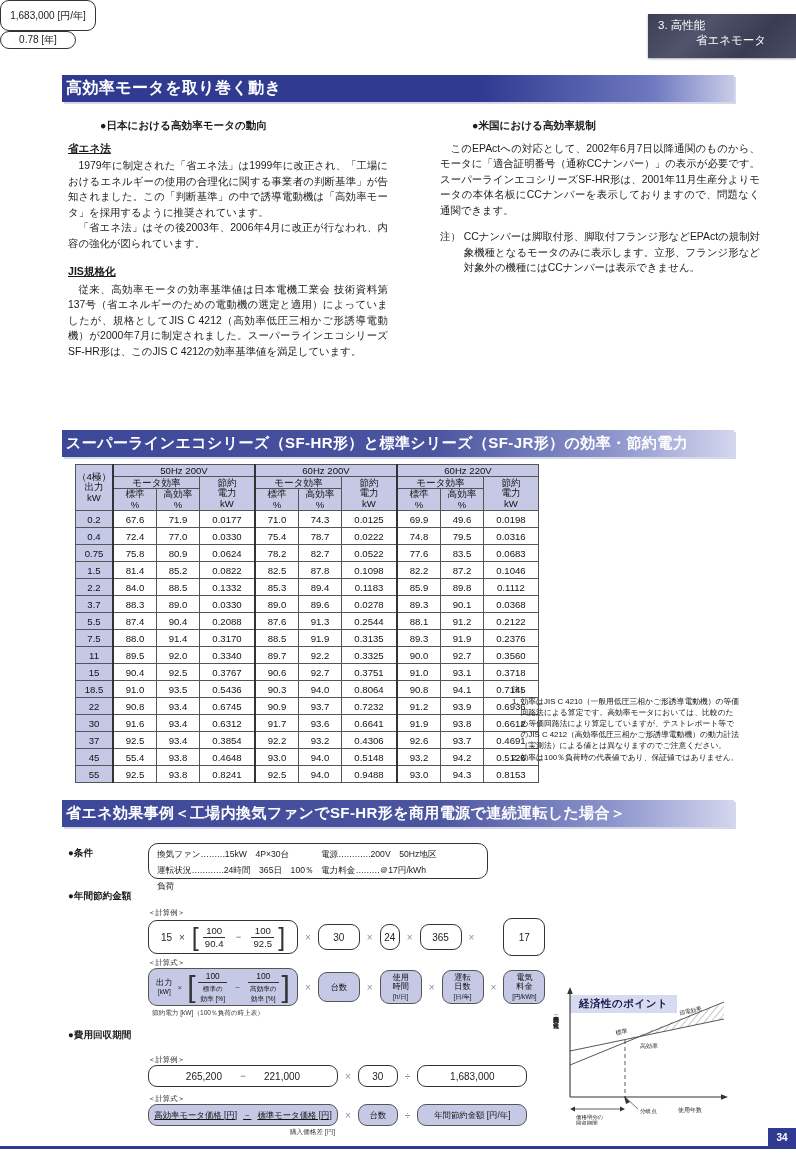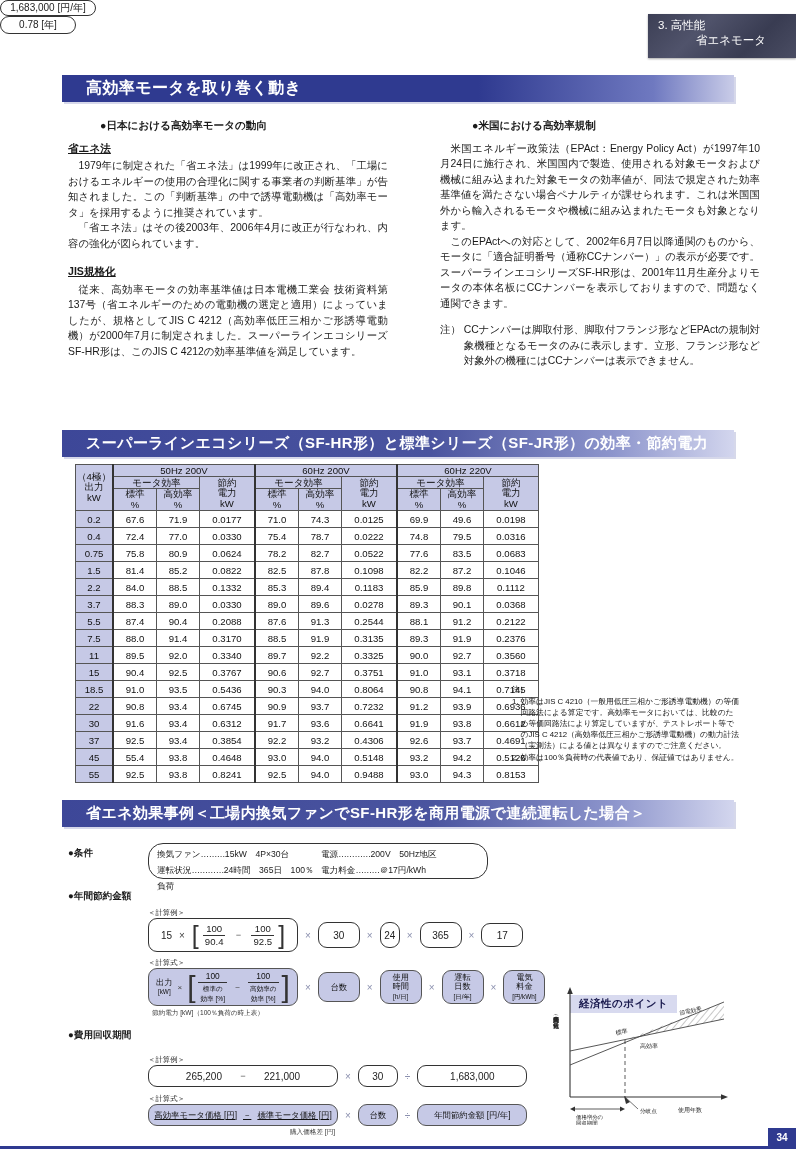--- a/index.html
+++ b/index.html
@@ -21,21 +21,21 @@
     font-size:11.5px;line-height:15px;
     box-shadow:0 1px 2px rgba(0,0,0,.35);
   }
   .corner-tab .l2{text-align:center;padding-left:18px;}
 
   
   .band{
     position:absolute;left:62px;width:672px;height:27px;
     background:linear-gradient(to right,#2f3a90 0%,#2f3a90 62%,#6f79c0 88%,#c9cce8 100%);
     color:#fff;font-size:16px;font-weight:bold;
-    display:flex;align-items:center;box-sizing:border-box;padding-left:24px;
+    display:flex;align-items:center;box-sizing:border-box;padding-left:4px;
     letter-spacing:.4px;
   }
   .band.shadow{box-shadow:2px 2px 0 #d6d8ea;}
   .band2{
     background:linear-gradient(to right,#3d4798 0%,#4a549f 55%,#8d95cc 82%,#d3d6ee 100%);
   }
 
   
   .col{position:absolute;width:320px;font-size:10.4px;line-height:15.5px;}
   .col .bullet{font-weight:bold;font-size:10.6px;margin-bottom:7px;margin-left:32px;}
@@ -64,21 +64,21 @@
 
   
   .tblnotes{position:absolute;left:512px;top:684px;width:228px;font-size:7.8px;line-height:11px;color:#111;}
   .tblnotes .nrow{display:flex;gap:2px;margin-top:1px;}
   .tblnotes .nn{white-space:nowrap;}
 
   
   .lbl{position:absolute;font-size:9.6px;font-weight:bold;}
   .cond-box{
     position:absolute;left:148px;top:843px;width:340px;height:36px;
-    border:1px solid #333;border-radius:15px;box-sizing:border-box;
+    border:1px solid #333;border-radius:10px;box-sizing:border-box;
     font-size:8.6px;line-height:16px;padding:2px 8px;
     display:flex;
   }
   .cond-col{flex:1;}
   .cond-col.r{padding-left:6px;}
   .dots{letter-spacing:-.5px;}
 
   .pill{
     border:1px solid #333;border-radius:9px;background:#fff;
     display:flex;align-items:center;justify-content:center;
@@ -141,21 +141,20 @@
     <div class="bullet">●日本における高効率モータの動向</div>
     <div class="sub">省エネ法</div>
     <p class="indent">1979年に制定された「省エネ法」は1999年に改正され、「工場におけるエネルギーの使用の合理化に関する事業者の判断基準」が告知されました。この「判断基準」の中で誘導電動機は「高効率モータ」を採用するように推奨されています。</p>
     <p class="indent">「省エネ法」はその後2003年、2006年4月に改正が行なわれ、内容の強化が図られています。</p>
     <div class="sub" style="margin-top:13px;">JIS規格化</div>
     <p class="indent">従来、高効率モータの効率基準値は日本電機工業会 技術資料第137号（省エネルギーのための電動機の選定と適用）によっていましたが、規格としてJIS C 4212（高効率低圧三相かご形誘導電動機）が2000年7月に制定されました。スーパーラインエコシリーズSF-HR形は、このJIS C 4212の効率基準値を満足しています。</p>
   </div>
 
   <div class="col" style="left:440px;top:118px;">
     <div class="bullet">●米国における高効率規制</div>
-    <p class="indent">米国エネルギー政策法（EPAct：Energy Policy Act）が1997年10月24日に施行され、米国国内で製造、使用される対象モータおよび機械に組み込まれた対象モータの効率値が、同法で規定された効率基準値を満たさない場合ペナルティが課せられます。これは米国国外から輸入されるモータや機械に組み込まれたモータも対象となります。</p>
     <p class="indent">このEPActへの対応として、2002年6月7日以降通関のものから、モータに「適合証明番号（通称CCナンバー）」の表示が必要です。スーパーラインエコシリーズSF-HR形は、2001年11月生産分よりモータの本体名板にCCナンバーを表示しておりますので、問題なく通関できます。</p>
     <div class="note-block">
       <span class="nlabel">注）</span>
       <span class="ntext">CCナンバーは脚取付形、脚取付フランジ形などEPActの規制対象機種となるモータのみに表示します。立形、フランジ形など対象外の機種にはCCナンバーは表示できません。</span>
     </div>
   </div>
 
   <div class="band band2 shadow" style="top:430px;font-size:15px;">スーパーラインエコシリーズ（SF-HR形）と標準シリーズ（SF-JR形）の効率・節約電力</div>
 
   <div class="tbl-wrap">
@@ -463,21 +462,21 @@
       <div>
         <span>電源</span><span class="dots">…………</span><span>200V　50Hz地区</span>
       </div>
       <div>
         <span>電力料金</span><span class="dots">………</span><span>＠17円/kWh</span>
       </div>
     </div>
   </div>
 
   <div class="lbl" style="left:68px;top:890px;">●年間節約金額</div>
-  <div class="pill" style="left:148px;top:884px;width:96px;height:16px;text-align:center;">1,683,000 [円/年]</div>
+  <div class="pill" style="left:148px;top:884px;width:96px;height:31px;text-align:center;">1,683,000 [円/年]</div>
 
   <div class="calc-label" style="left:148px;top:908px;">＜計算例＞</div>
   <div class="eqrow" style="left:148px;top:918px;">
     <div class="pill" style="width:150px;height:34px;gap:4px;">
       <span style="font-size:10px;">15</span>
       <span class="op dk" style="padding:0 3px;">×</span>
       <span class="brk">[</span>
       <span class="frac">
         <span class="num">100</span>
         <span class="bar"></span>
@@ -491,21 +490,21 @@
       </span>
       <span class="brk">]</span>
     </div>
     <span class="op">×</span>
     <div class="pill" style="width:42px;height:26px;">30</div>
     <span class="op">×</span>
     <div class="pill" style="width:20px;height:26px;">24</div>
     <span class="op">×</span>
     <div class="pill" style="width:42px;height:26px;">365</div>
     <span class="op">×</span>
-    <div class="pill" style="width:42px;height:24px;">17</div>
+    <div class="pill" style="width:42px;height:38px;margin-left:22px;">17</div>
   </div>
 
   <div class="calc-label" style="left:148px;top:958px;">＜計算式＞</div>
   <div class="eqrow" style="left:148px;top:968px;">
     <div class="pill fill" style="width:150px;height:38px;gap:3px;">
       <span class="stack">
         <span>出力</span>
         <span class="u">[kW]</span>
       </span>
       <span class="op dk" style="padding:0 2px;font-size:8px;">×</span>

